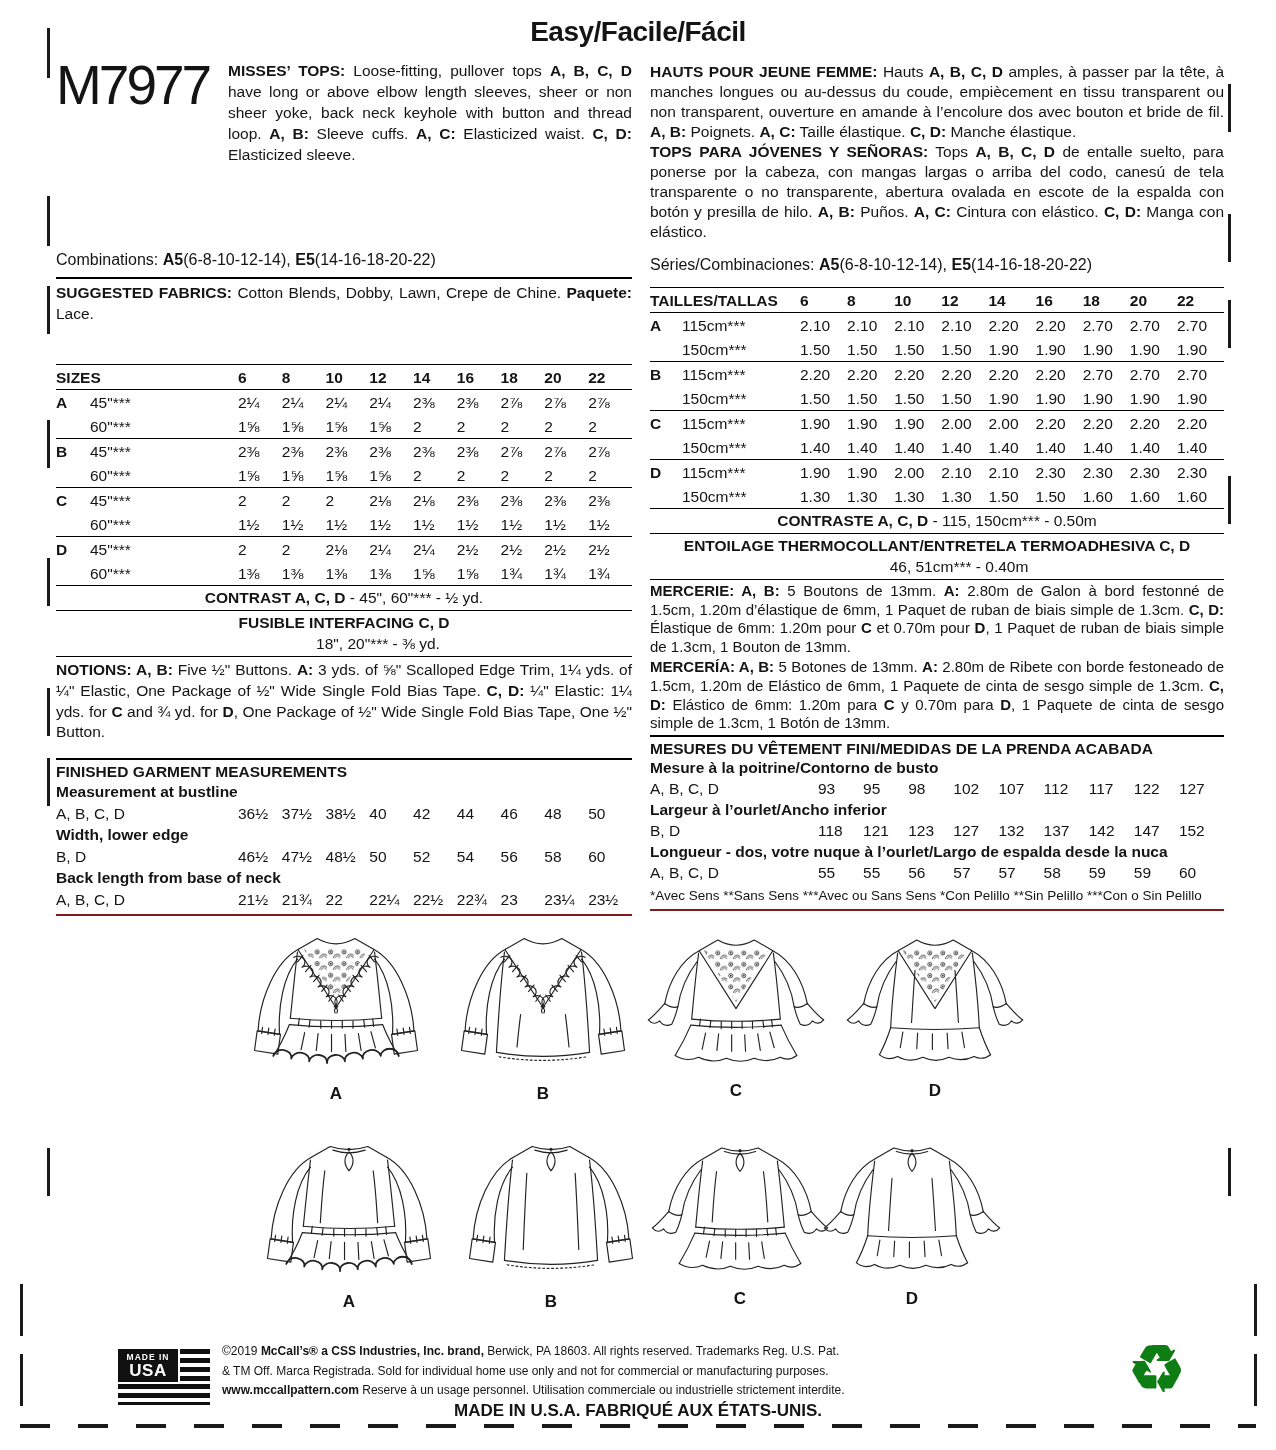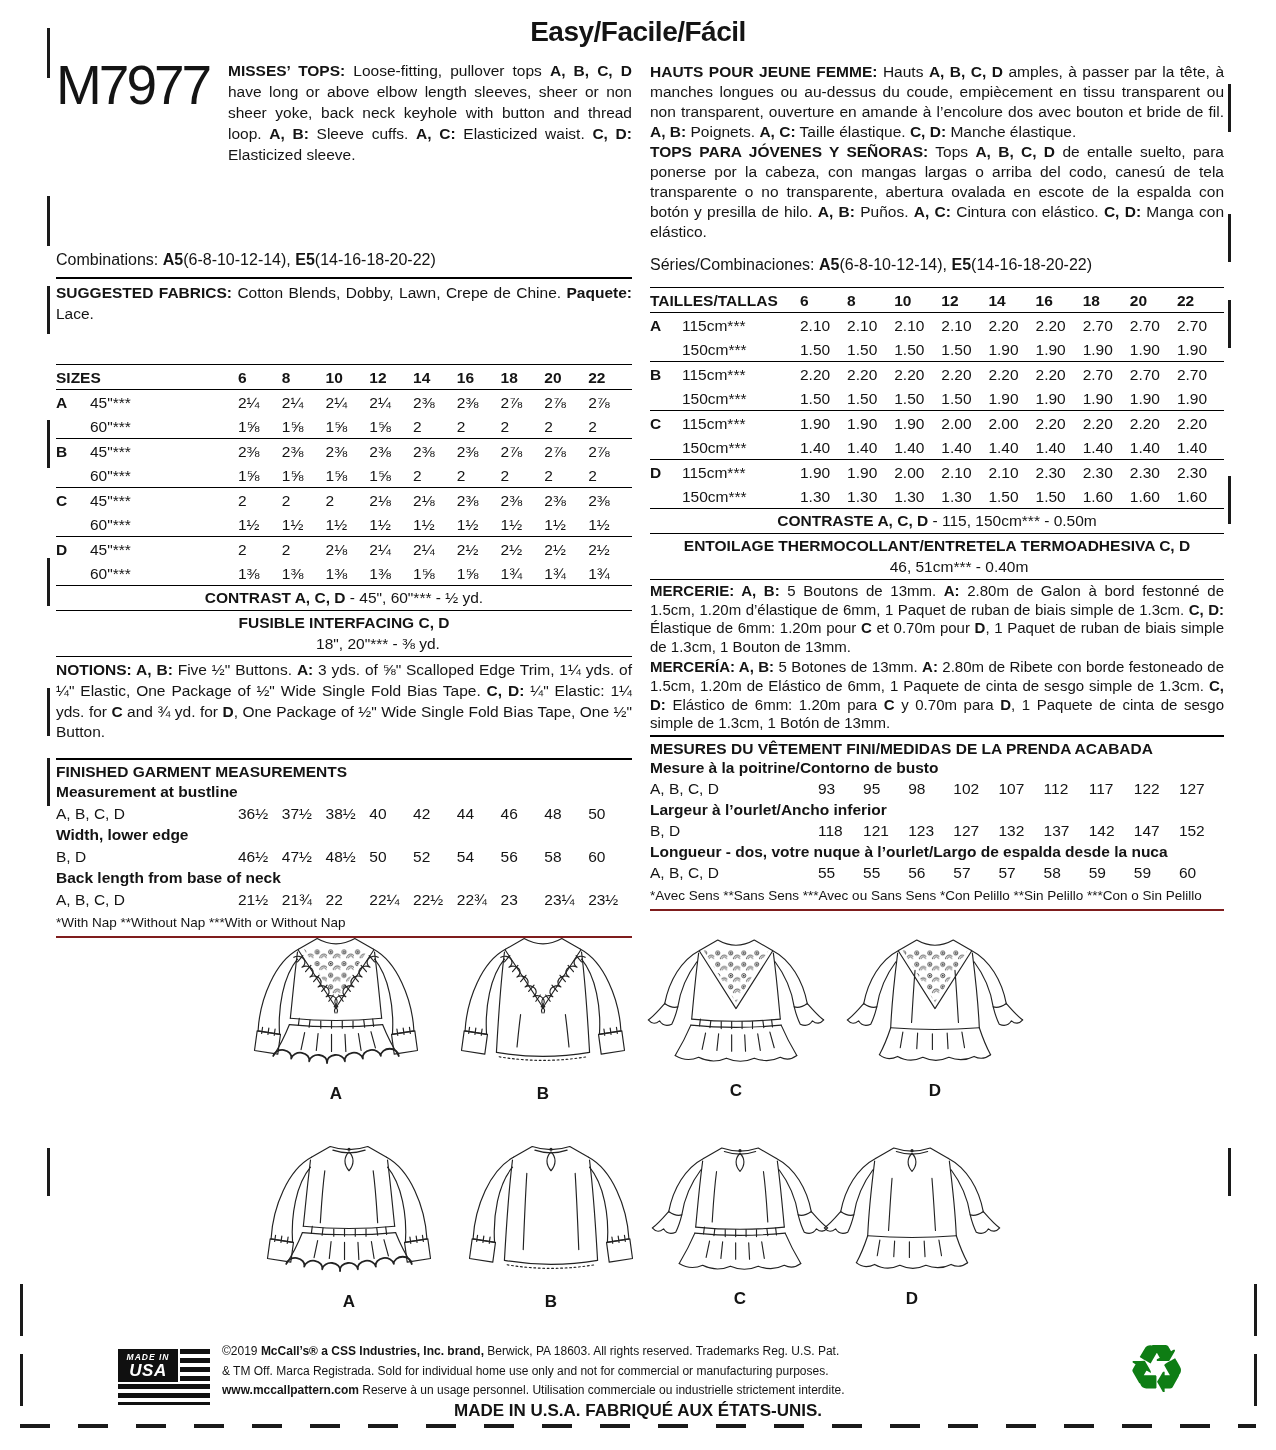--- a/index.html
+++ b/index.html
@@ -44,21 +44,21 @@
   .col-right .fgm-block{line-height:19.5px;margin-top:2px;}
   
   .views{position:absolute;left:0;top:0;width:100%;}
   .view-box{position:absolute;text-align:center;}
   .view-box svg{display:block;}
   .view-label{font-weight:bold;font-size:17px;margin-top:2px;}
   
   .footer-text{position:absolute;left:222px;top:1342px;width:910px;font-size:12px;line-height:19.5px;}
   .made-in-line{position:absolute;left:0;top:1401px;width:100%;text-align:center;font-weight:bold;font-size:17px;}
   .flag{position:absolute;left:118px;top:1349px;width:92px;height:56px;}
-  .flag .canton{position:absolute;left:0;top:0;width:60px;height:33px;background:#101010;color:#fff;text-align:center;font-style:italic;}
+  .flag .canton{position:absolute;left:0;top:0;width:60px;height:33px;background:#101010;color:#fff;text-align:center;}
   .flag .canton .l1{font-size:8.5px;font-weight:bold;letter-spacing:1px;padding-top:3px;}
   .flag .canton .l2{font-size:17px;font-weight:bold;letter-spacing:0.5px;line-height:17px;}
   .flag .stripes-r{position:absolute;left:62px;top:0;width:30px;height:33px;
         background:repeating-linear-gradient(180deg,#101010 0 5px,#fff 5px 9px);}
   .flag .stripes-b{position:absolute;left:0;top:35px;width:92px;height:21px;
         background:repeating-linear-gradient(180deg,#101010 0 5px,#fff 5px 9px);}
   .recycle{position:absolute;left:1128px;top:1334px;font-size:64px;line-height:70px;font-weight:bold;}
   .cut-line{position:absolute;left:20px;top:1424px;width:1236px;height:3.5px;
         background:repeating-linear-gradient(90deg,#1a1a1a 0 30px,transparent 30px 58px);}
   .regmark{position:absolute;width:3px;background:#1a1a1a;}
@@ -297,21 +297,20 @@
               <td>22</td>
               <td>22¼</td>
               <td>22½</td>
               <td>22¾</td>
               <td>23</td>
               <td>23¼</td>
               <td>23½</td>
             </tr>
           </tbody>
       </table>
-      <div class="nap-note">*With Nap **Without Nap ***With or Without Nap</div>
     </div>
   </div>
 
   <div class="col col-right">
     <div class="desc-text"><b>HAUTS POUR JEUNE FEMME:</b> Hauts <b>A, B, C, D</b> amples, à passer par la tête, à manches longues ou au-dessus du coude, empiècement en tissu transparent ou non transparent, ouverture en amande à l’encolure dos avec bouton et bride de fil. <b>A, B:</b> Poignets. <b>A, C:</b> Taille élastique. <b>C, D:</b> Manche élastique.</div>
     <div class="desc-text"><b>TOPS PARA JÓVENES Y SEÑORAS:</b> Tops <b>A, B, C, D</b> de entalle suelto, para ponerse por la cabeza, con mangas largas o arriba del codo, canesú de tela transparente o no transparente, abertura ovalada en escote de la espalda con botón y presilla de hilo. <b>A, B:</b> Puños. <b>A, C:</b> Cintura con elástico. <b>C, D:</b> Manga con elástico.</div>
     <div class="combinations">Séries/Combinaciones: <b>A5</b>(6-8-10-12-14), <b>E5</b>(14-16-18-20-22)</div>
 
     <table class="yard">
       <colgroup>

